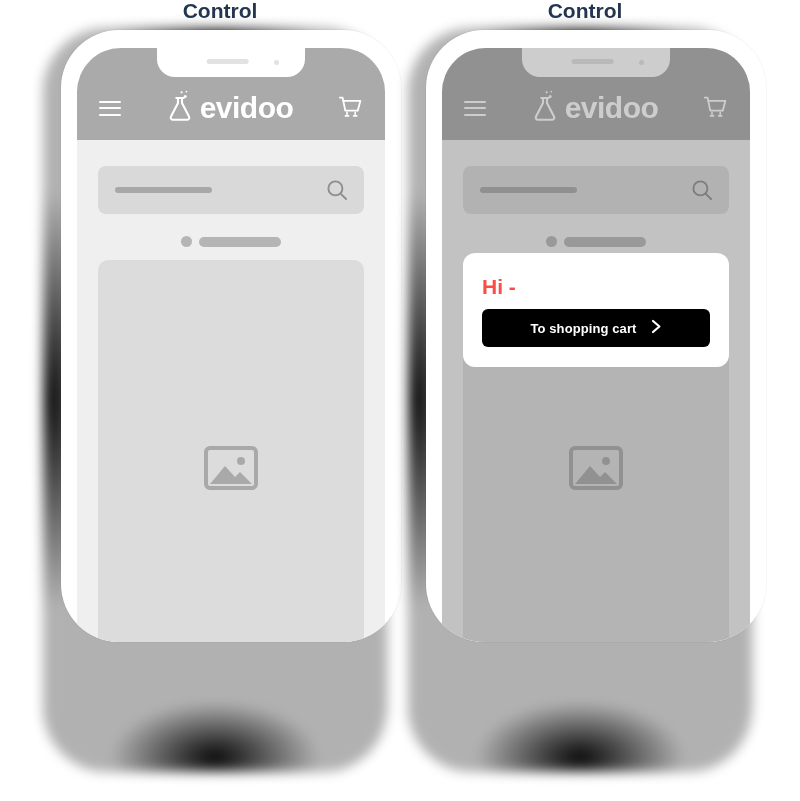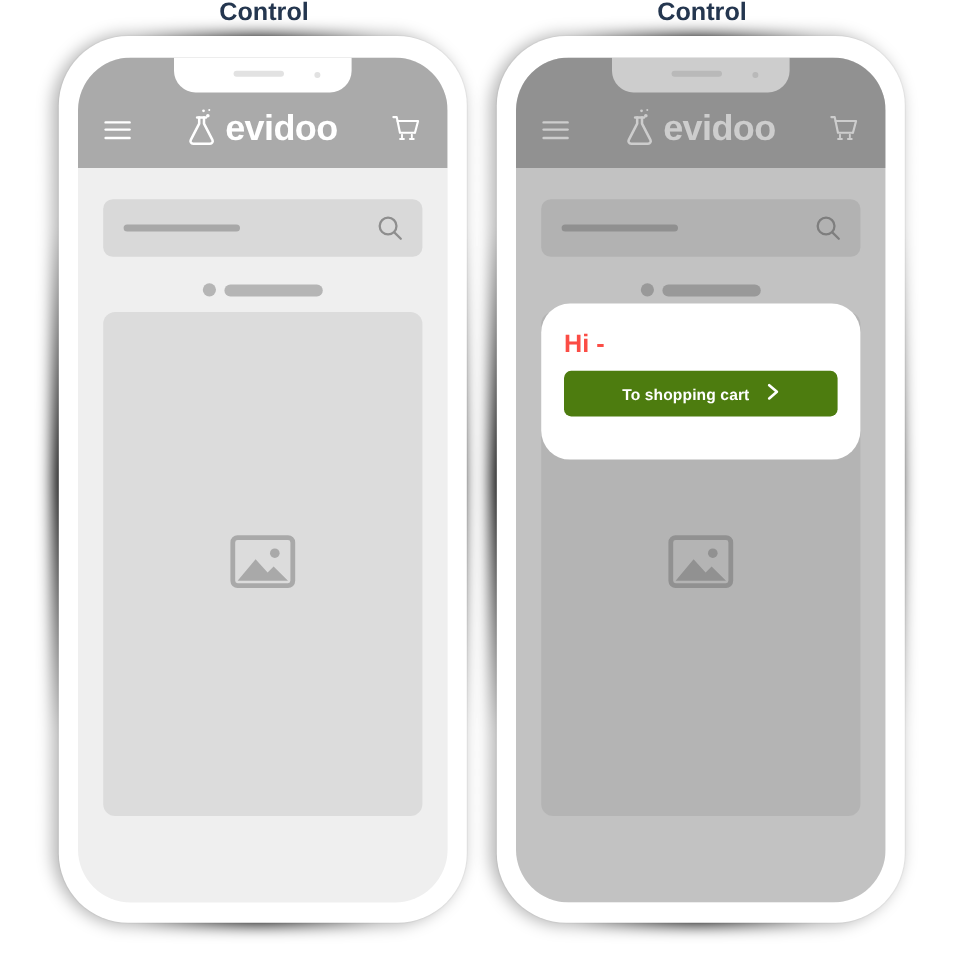--- a/index.html
+++ b/index.html
@@ -69,23 +69,23 @@
     border-radius: 64px;
     background-image:
       repeating-conic-gradient(#000 0% 25%, transparent 0% 50%);
     background-size: 3px 3px;
     opacity: 0.55;
     mix-blend-mode: multiply;
   }
 
   .phone {
     position: absolute;
-    left: 4px; top: 0;
+    left: 16px; top: 0;
     width: 340px;
-    height: 739px;
+    height: 612px;
     background: #ffffff;
     border-radius: 58px;
     box-shadow: 0 0 0 1px rgba(0,0,0,0.03);
     overflow: hidden;
   }
 
   .screen {
     position: absolute;
     left: 16px;
     top: 18px;
@@ -249,23 +249,23 @@
     z-index: 5;
   }
 
   
   .modal {
     position: absolute;
     left: 21px;
     top: 205px;
     width: 266px;
     background: #ffffff;
-    border-radius: 24px;
+    border-radius: 12px;
     z-index: 6;
-    padding: 22px 19px 36px 19px;
+    padding: 22px 19px 20px 19px;
     box-sizing: border-box;
   }
   .modal-title {
     color: #fb4c45;
     font-size: 21px;
     font-weight: bold;
     margin: 0 0 10px 0;
     line-height: 24px;
   }
   .modal-text {
@@ -274,21 +274,21 @@
     line-height: 20px;
     margin: 0 0 24px 0;
   }
   .modal-cta {
     display: flex;
     align-items: center;
     justify-content: center;
     gap: 14px;
     width: 100%;
     height: 38px;
-    background: #4d7c0f;
+    background: #000000;
     border: none;
     border-radius: 6px;
     color: #ffffff;
     font-size: 13px;
     font-weight: bold;
     font-family: "Liberation Sans", sans-serif;
     cursor: pointer;
     letter-spacing: 0.1px;
   }
   .chev { display: block; }

